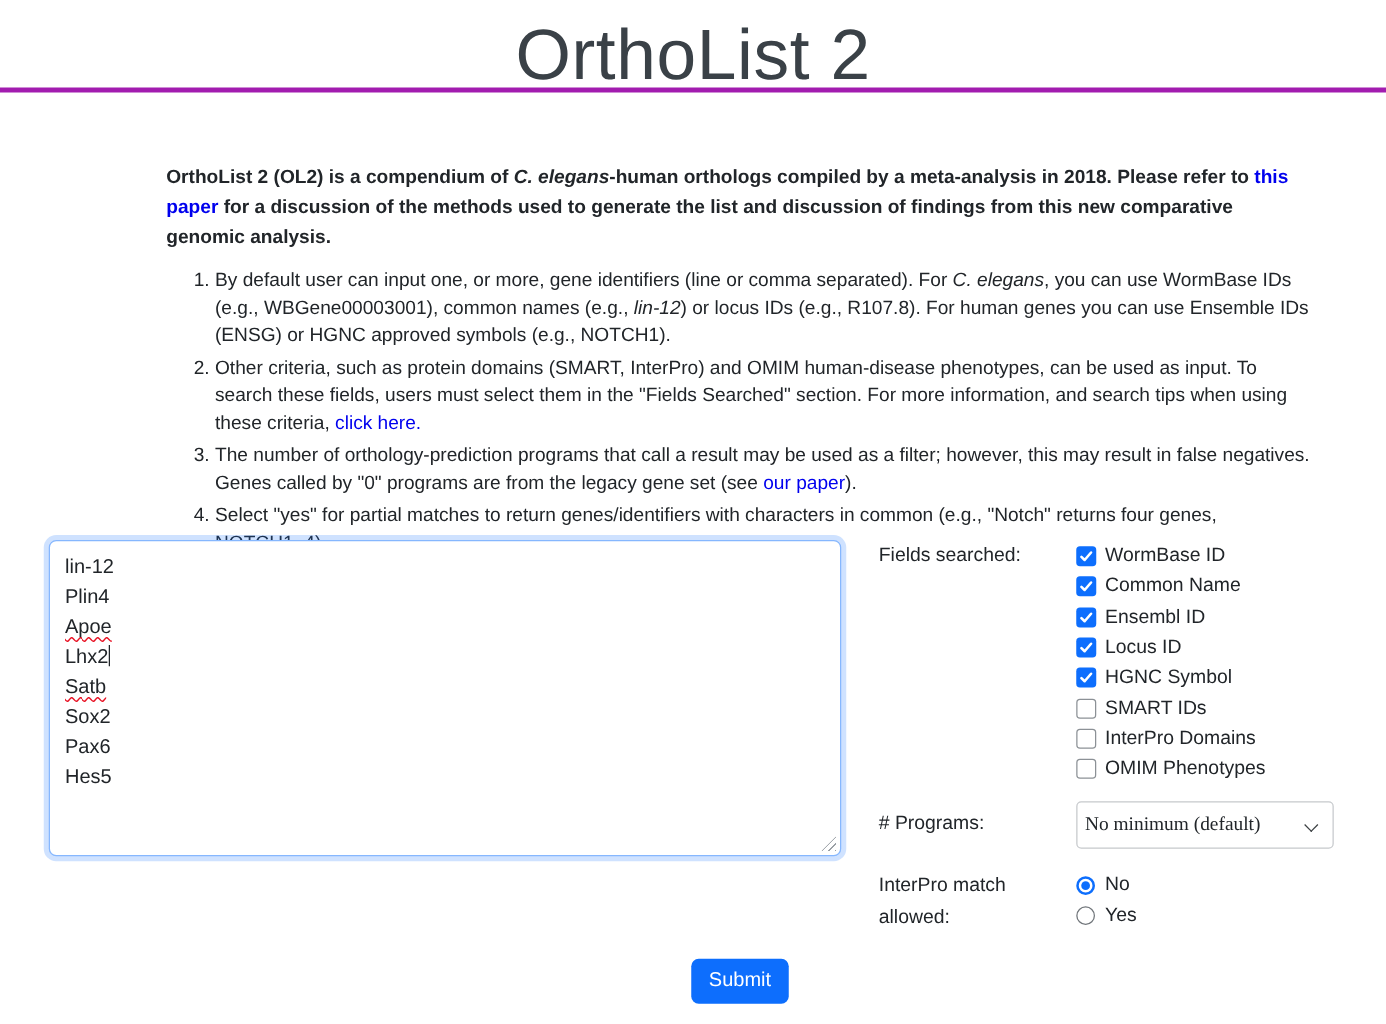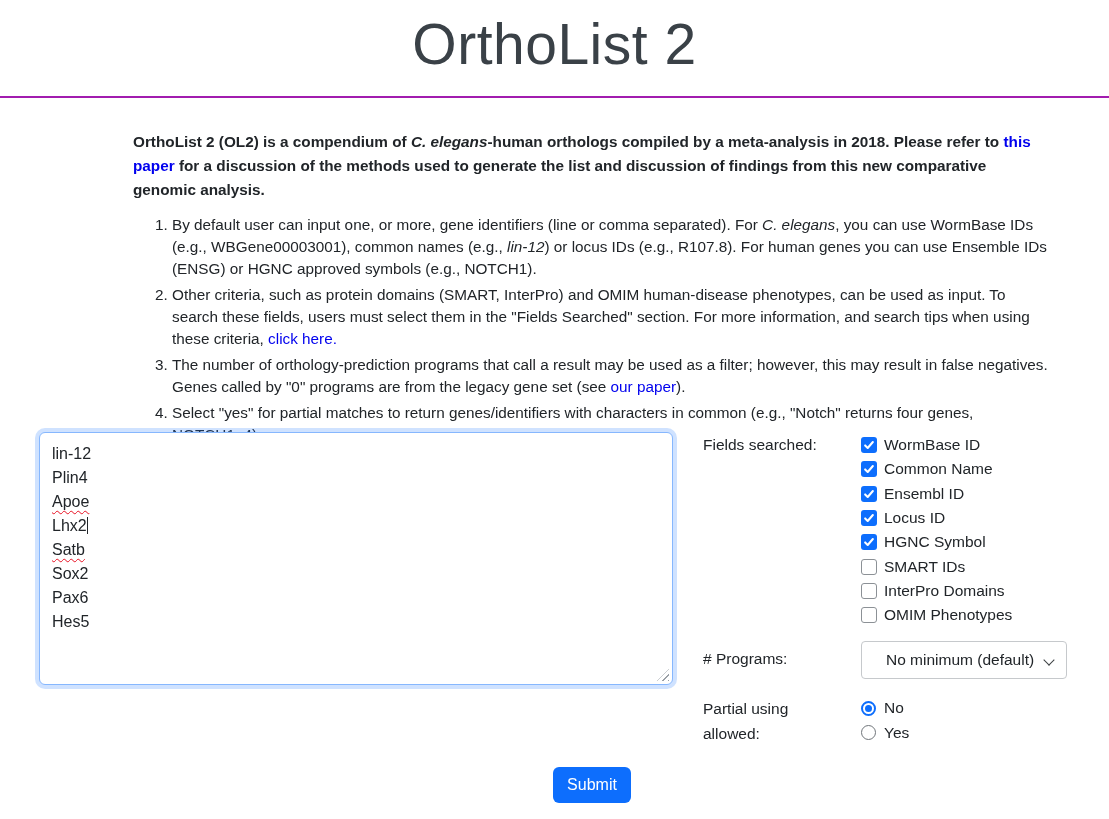--- a/index.html
+++ b/index.html
@@ -1,22 +1,22 @@
 <!DOCTYPE html>
 <html><head>
 <meta charset="utf-8">
 <style>
   * { box-sizing: border-box; margin: 0; padding: 0; }
   html, body { background: #fff; }
   body { font-family: "Liberation Sans", "DejaVu Sans", sans-serif; color: #212529; }
   .page { position: relative; width: 1109px; height: 819px; background: #fff; overflow: hidden; }
 
   
-  .header { position: absolute; left: 0; top: 0; width: 1109px; height: 98px;
-            border-bottom: 2px solid #a21caf; text-align: center; }
+  .header { position: absolute; left: 0; top: 0; width: 1109px; height: 74px;
+            border-bottom: 4px solid #a21caf; text-align: center; }
   .header h1 { font-size: 57px; font-weight: 300; color: #3a4147; line-height: 1;
                padding-top: 16px; letter-spacing: 0.5px; }
 
   
   .content { position: absolute; left: 133px; top: 130px; width: 916px; }
   .intro { font-size: 15.3px; font-weight: 700; line-height: 24px; margin-bottom: 12px; }
   .it { font-style: italic; }
   .link { color: #0000ee; text-decoration: none; cursor: pointer; }
   ol.instructions { margin: 0; padding-left: 39px; }
   ol.instructions li { font-size: 15.3px; line-height: 22px; margin-bottom: 4px; }
@@ -48,22 +48,22 @@
   .cb-row { display: flex; align-items: center; height: 24.3px; }
   .cbox { width: 16px; height: 16px; border-radius: 3px; flex: 0 0 16px; cursor: pointer; }
   .cbox.checked { background: #0d6efd; display: flex; align-items: center; justify-content: center; }
   .cbox.unchecked { background: #fff; border: 1.5px solid #8c9196; }
   .cbox svg { display: block; }
   .cb-label { margin-left: 7px; font-size: 15.5px; cursor: default; }
 
   
   .select { position: absolute; left: 861px; top: 641px; width: 206px; height: 38px;
             border: 1px solid #c6c9cc; border-radius: 4px; background: #fff; cursor: pointer; }
-  .select-value { position: absolute; left: 24px; top: 0; line-height: 36px; font-size: 15.5px;
-                  color: #212529; }
+  .select-value { position: absolute; left: 6px; top: 0; line-height: 36px; font-size: 15.5px;
+                  color: #212529; font-family: Liberation Serif, serif; }
   .chevron { position: absolute; right: 13px; top: 14px; width: 8px; height: 8px;
              border-right: 1.6px solid #3c4043; border-bottom: 1.6px solid #3c4043;
              transform: rotate(45deg); }
 
   
   .radio-col { position: absolute; left: 861px; top: 696px; }
   .radio-row { display: flex; align-items: center; height: 24.5px; }
   .radio { width: 15px; height: 15px; border-radius: 50%; flex: 0 0 15px; position: relative;
            background: #fff; border: 1.6px solid #70757a; cursor: pointer; }
   .radio.sel { border: 2px solid #0d6efd; }
@@ -165,21 +165,21 @@
     </div>
   </div>
 
   <div class="side-label lbl-programs"># Programs:</div>
   <div class="select">
     <span class="select-value">No minimum (default)</span>
     <span class="chevron"></span>
   </div>
 
   <div class="side-label lbl-partial">
-    <span>Partial using</span><br>
+    <span>InterPro match</span><br>
     <span>allowed:</span>
   </div>
   <div class="radio-col">
     <div class="radio-row">
       <span class="radio sel"></span>
       <span class="radio-label">No</span>
     </div>
     <div class="radio-row">
       <span class="radio"></span>
       <span class="radio-label">Yes</span>

